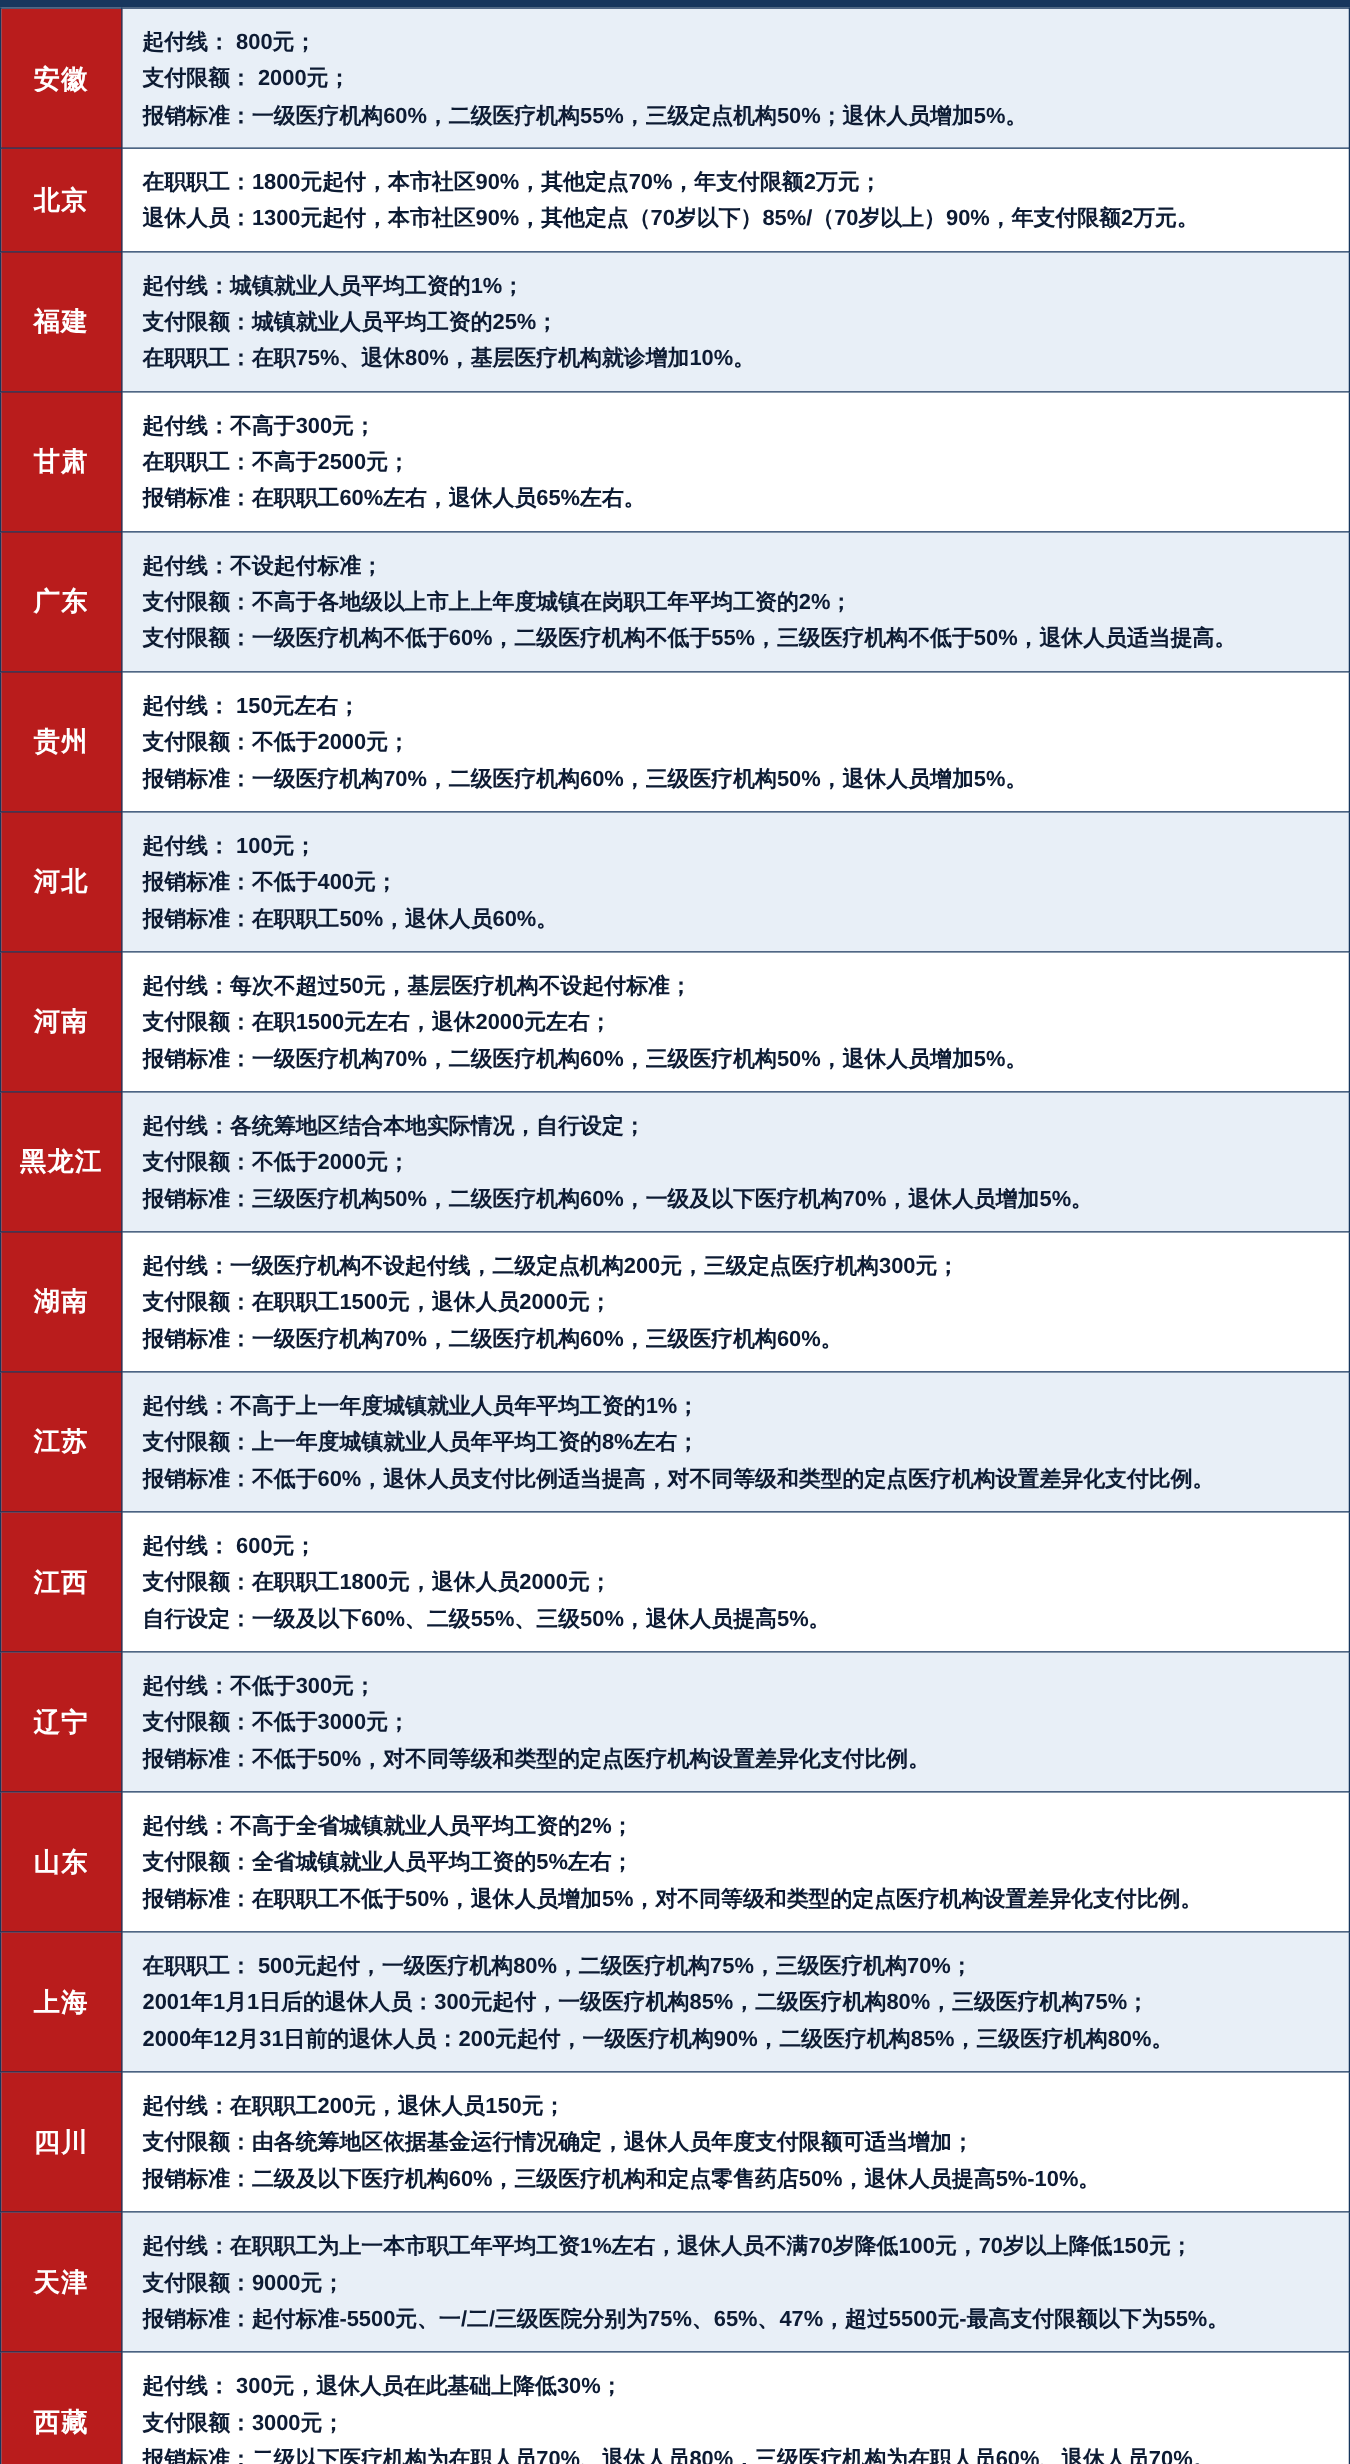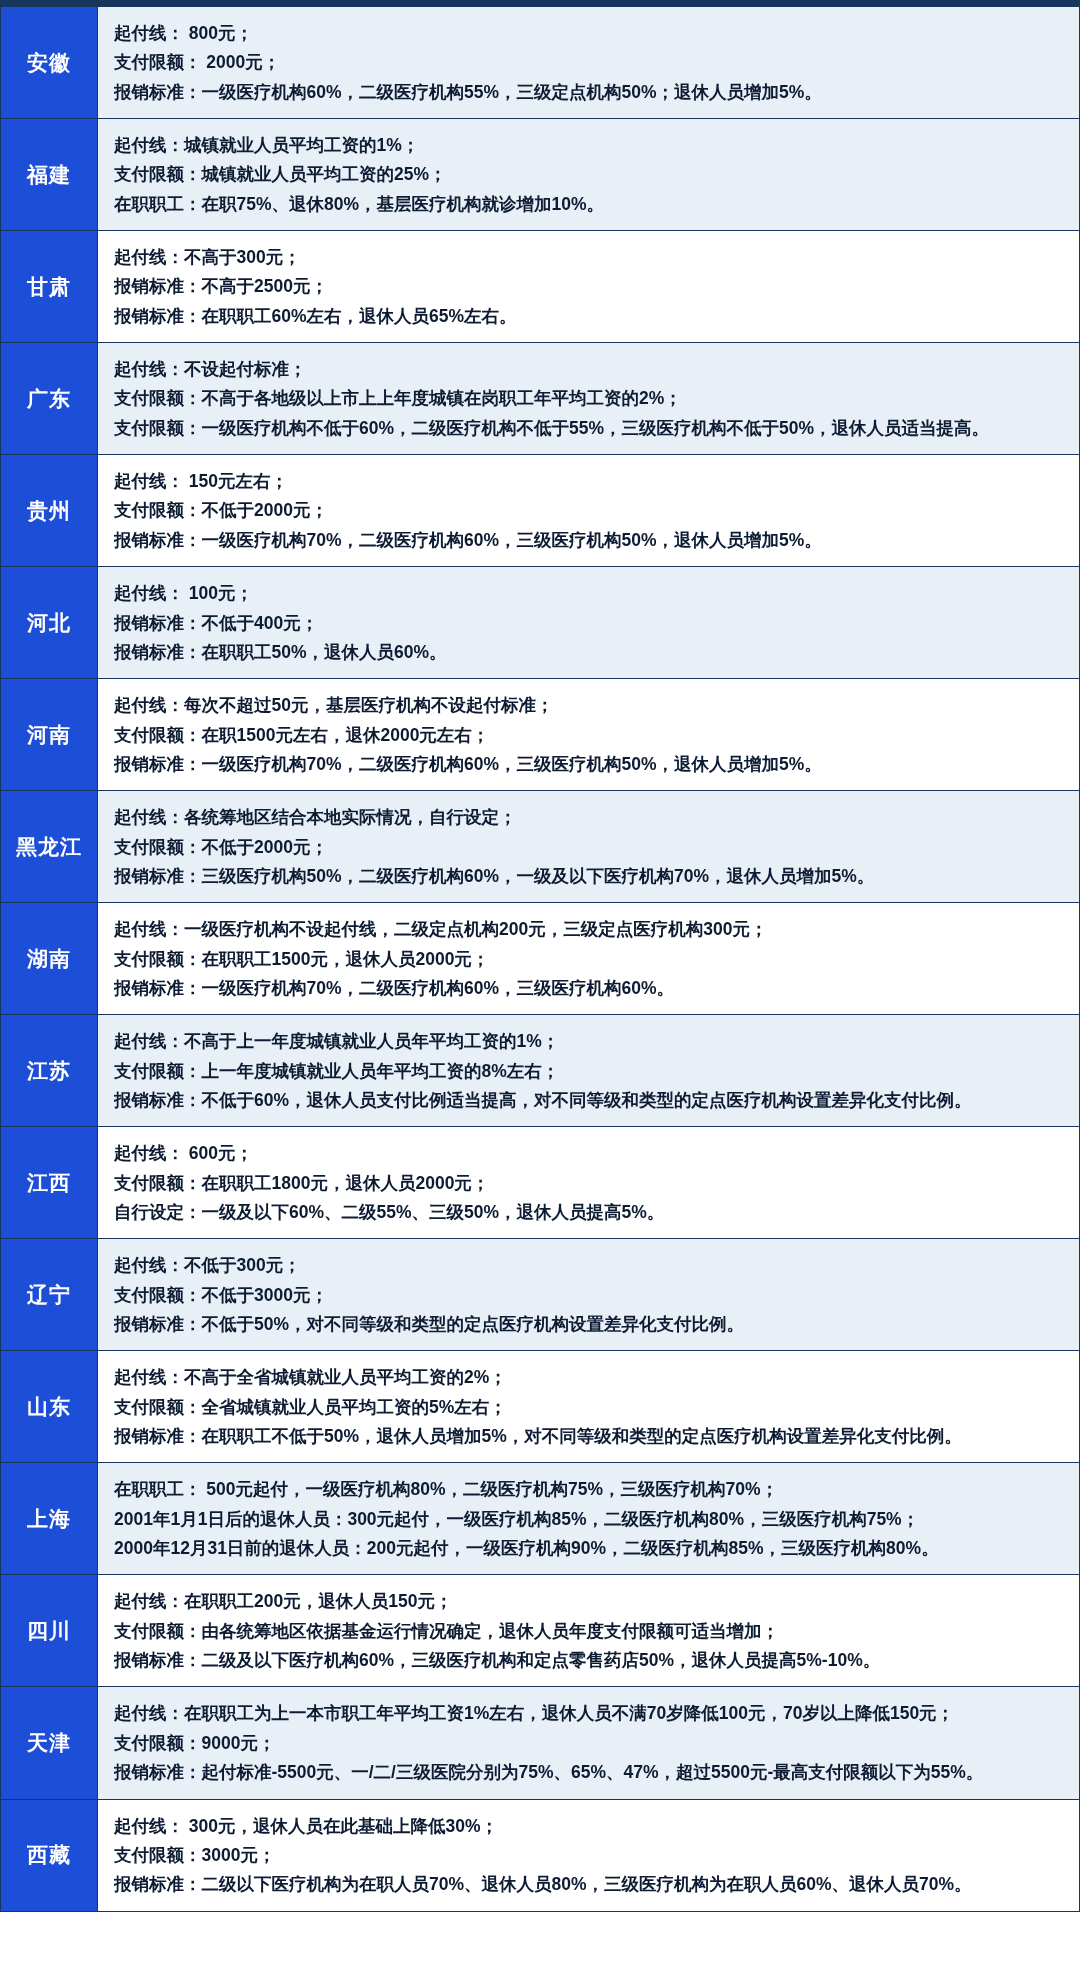--- a/index.html
+++ b/index.html
@@ -27,21 +27,21 @@
     width: 1080px;
     table-layout: fixed;
   }
   table.policy td {
     vertical-align: middle;
     border: 1px solid #17365d;
     font-weight: bold;
   }
   td.region {
     width: 92px;
-    background: #1d4ed8;
+    background: #b91c1c;
     color: #ffffff;
     text-align: center;
     font-size: 21px;
     letter-spacing: 1px;
     font-weight: 400;
     padding: 6px 2px;
     border-left: 1px solid #17365d;
     border-right: 1px solid #17365d;
     margin-left: 31px;
   }
@@ -72,33 +72,40 @@
   <table class="policy">
     <tbody id="table-body">
         <tr class="alt">
           <td class="region">安徽</td>
           <td class="detail">
             <div class="line">起付线：  800元；</div>
             <div class="line">支付限额：  2000元；</div>
             <div class="line">报销标准：一级医疗机构60%，二级医疗机构55%，三级定点机构50%；退休人员增加5%。</div>
           </td>
         </tr>
+        <tr>
+          <td class="region">北京</td>
+          <td class="detail">
+            <div class="line">在职职工：1800元起付，本市社区90%，其他定点70%，年支付限额2万元；</div>
+            <div class="line">退休人员：1300元起付，本市社区90%，其他定点（70岁以下）85%/（70岁以上）90%，年支付限额2万元。</div>
+          </td>
+        </tr>
         <tr class="alt">
           <td class="region">福建</td>
           <td class="detail">
             <div class="line">起付线：城镇就业人员平均工资的1%；</div>
             <div class="line">支付限额：城镇就业人员平均工资的25%；</div>
             <div class="line">在职职工：在职75%、退休80%，基层医疗机构就诊增加10%。</div>
           </td>
         </tr>
         <tr>
           <td class="region">甘肃</td>
           <td class="detail">
             <div class="line">起付线：不高于300元；</div>
-            <div class="line">报销标准：不高于2500元；</div>
+            <div class="line">在职职工：不高于2500元；</div>
             <div class="line">报销标准：在职职工60%左右，退休人员65%左右。</div>
           </td>
         </tr>
         <tr class="alt">
           <td class="region">广东</td>
           <td class="detail">
             <div class="line">起付线：不设起付标准；</div>
             <div class="line">支付限额：不高于各地级以上市上上年度城镇在岗职工年平均工资的2%；</div>
             <div class="line">支付限额：一级医疗机构不低于60%，二级医疗机构不低于55%，三级医疗机构不低于50%，退休人员适当提高。</div>
           </td>

